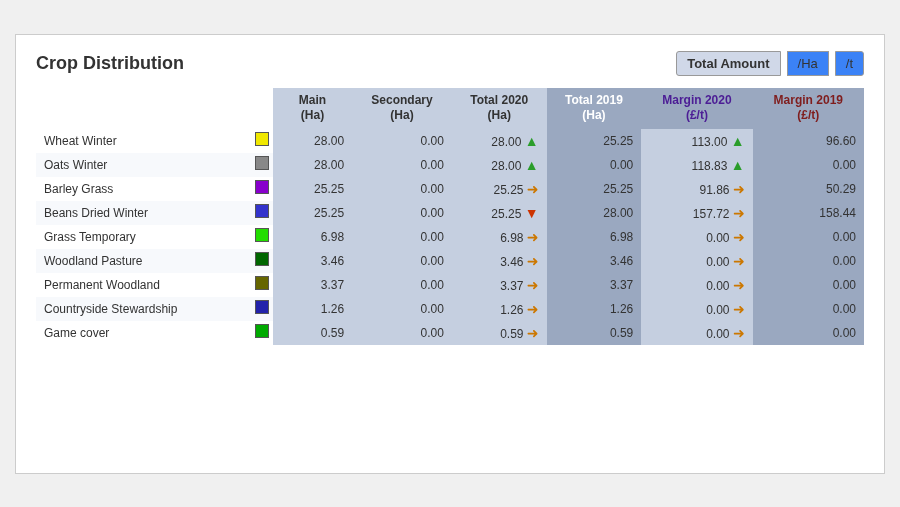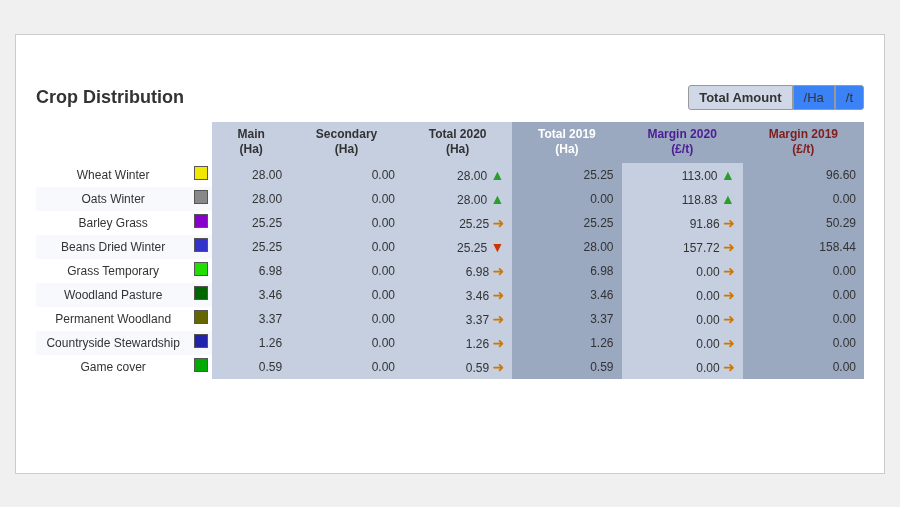--- a/index.html
+++ b/index.html
@@ -18,30 +18,29 @@
       border: 1px solid #ccc;
       padding: 16px 20px 20px 20px;
       width: 870px;
       min-height: 440px;
     }
     .header-row {
       display: flex;
       justify-content: space-between;
       align-items: center;
       margin-bottom: 12px;
-      margin-top: 34px;
     }
     .title {
       font-size: 18px;
       font-weight: bold;
       color: #333;
     }
     .btn-group {
       display: flex;
-      gap: 0;
+      gap: 6px;
     }
     .btn {
       padding: 4px 10px;
       border: 1px solid #999;
       background: #3b82f6;
       cursor: pointer;
       font-size: 13px;
       color: #333;
     }
     .btn.active {
@@ -52,38 +51,38 @@
     .btn:last-child { border-radius: 0 3px 3px 0; }
 
     table {
       width: 100%;
       border-collapse: collapse;
     }
     th {
       background: #c5cfe0;
       color: #333;
       text-align: center;
-      padding: 5px 24px;
+      padding: 5px 4px;
       font-size: 12px;
       font-weight: bold;
       line-height: 1.3;
     }
     th.label-col { background: transparent; }
     th.total2019 { background: #9aa8c0; color: #fff; }
     th.margin2020 { background: #9aa8c0; color: #4c1d95; }
     th.margin2019 { background: #9aa8c0; color: #7f1d1d; }
 
     td {
       text-align: right;
       padding: 4px 8px;
       font-size: 12px;
       color: #333;
     }
     td.label-cell {
-      text-align: center;
+      text-align: left;
       padding-right: 8px;
       color: #333;
       white-space: nowrap;
     }
     td.color-swatch {
       padding: 0 4px;
       width: 18px;
     }
     .swatch {
       display: inline-block;

